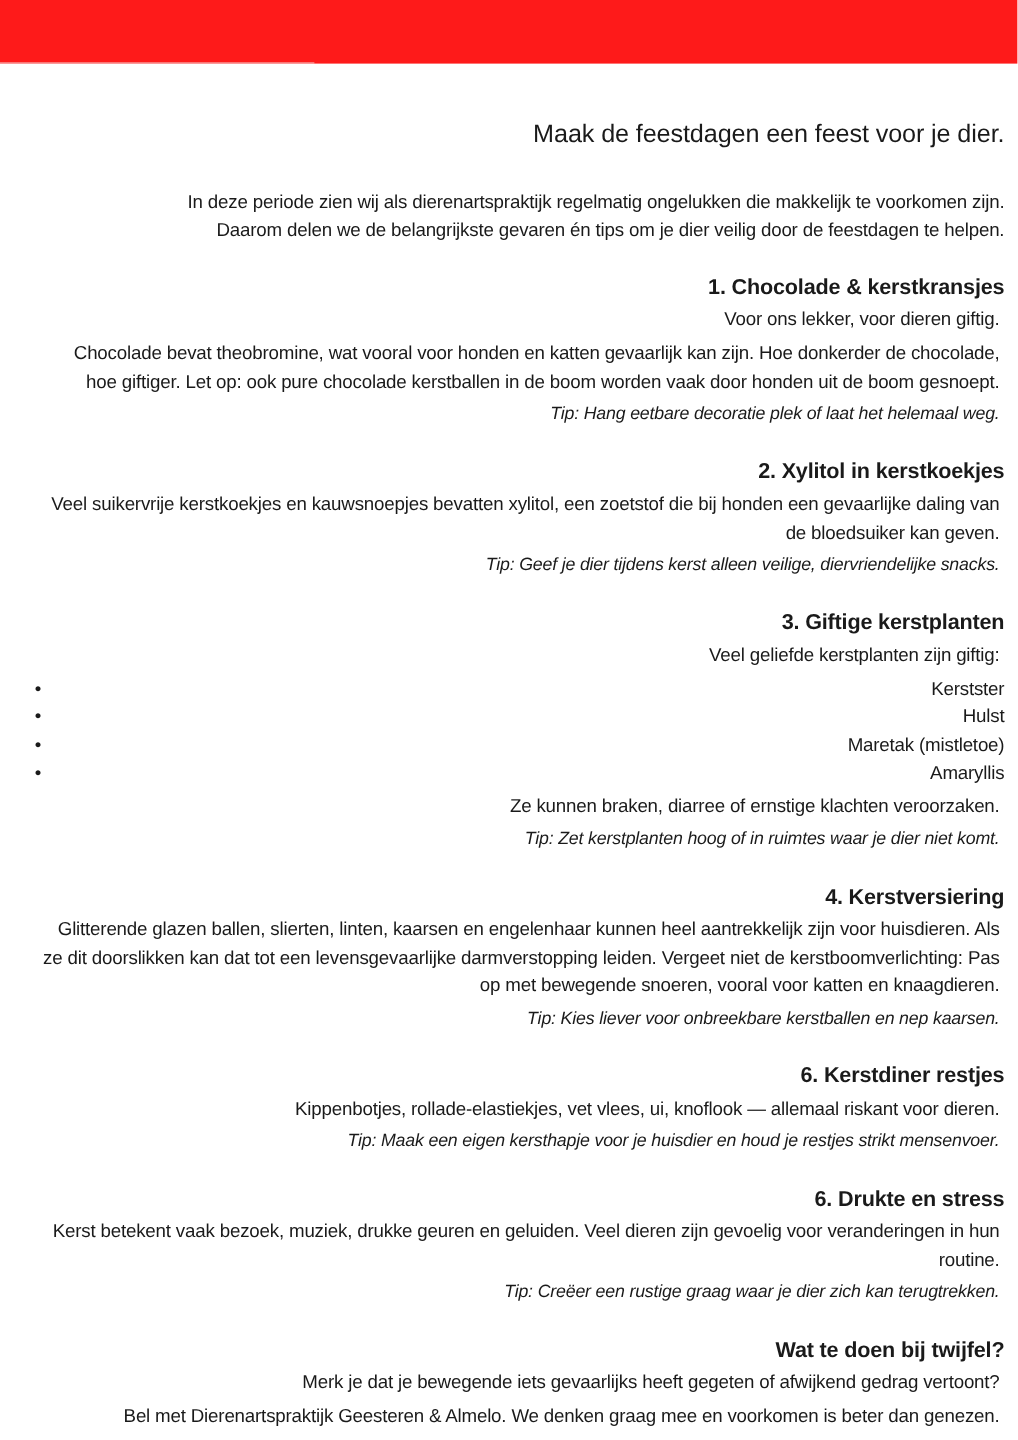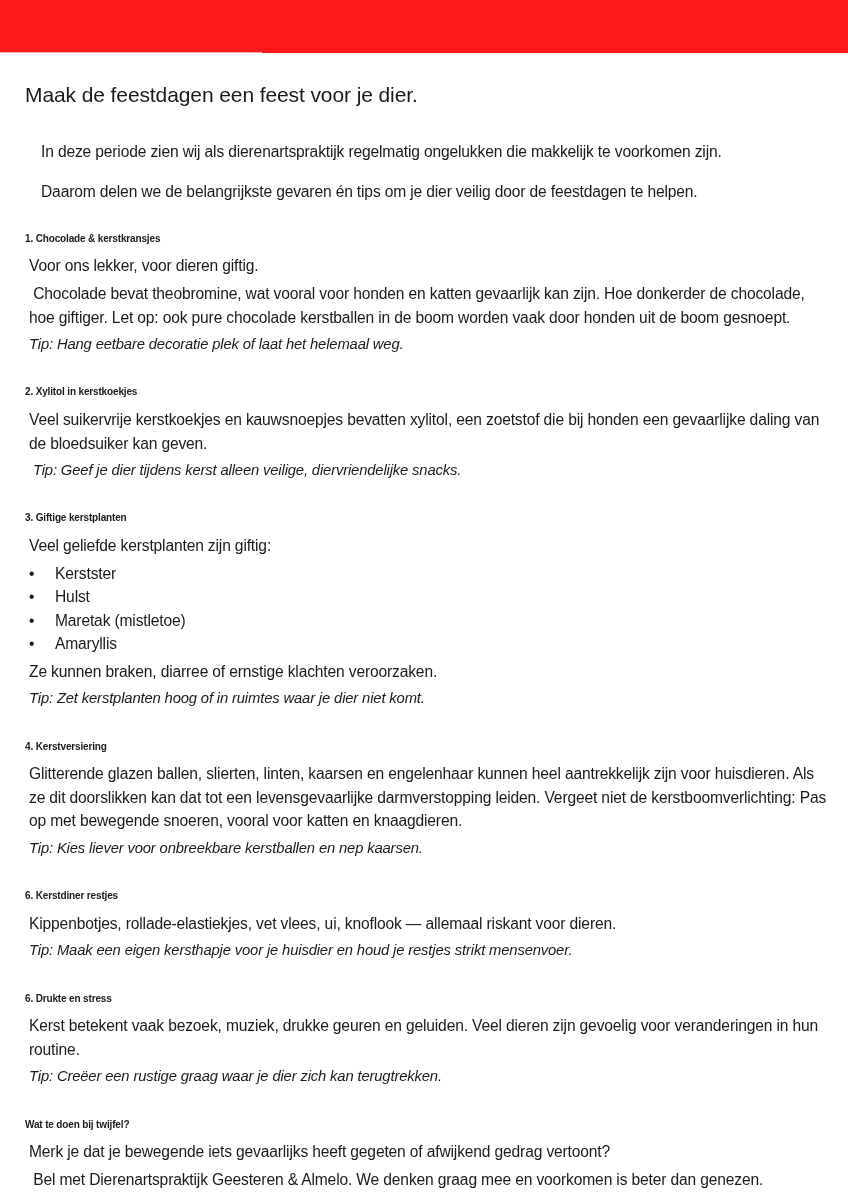--- a/index.html
+++ b/index.html
@@ -27,41 +27,42 @@
       position: absolute;
       left: 0;
       top: 52px;
       width: 262px;
       height: 1px;
       background: #f7b3b3;
     }
     .content {
       position: absolute;
       left: 25px;
-      top: 80px;
+      top: 97px;
       width: 812px;
       font-size: 15.6px;
       line-height: 23.6px;
       letter-spacing: -0.15px;
+      text-align: right;
     }
     .page-title {
       font-size: 21px;
       font-weight: normal;
       margin: 0 0 30px 0;
       line-height: 30px;
       letter-spacing: -0.1px;
     }
     .intro p {
-      margin: 16px;
+      margin: 0;
     }
     .section {
       margin-top: 23.6px;
     }
     .section h2 {
-      font-size: 10px;
+      font-size: 18px;
       font-weight: bold;
       margin: 0;
       line-height: 23.6px;
     }
     .section p {
       margin: 4px;
     }
     .tip {
       font-style: italic;
       font-size: 14.8px;

